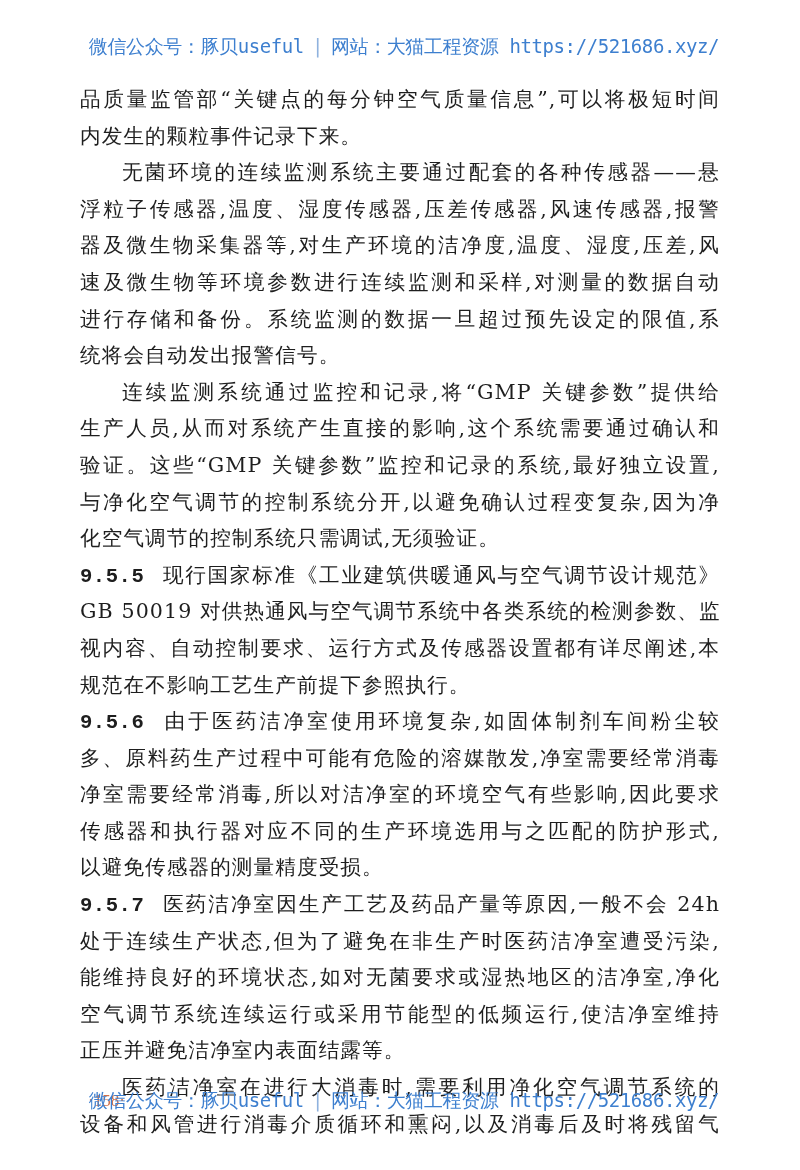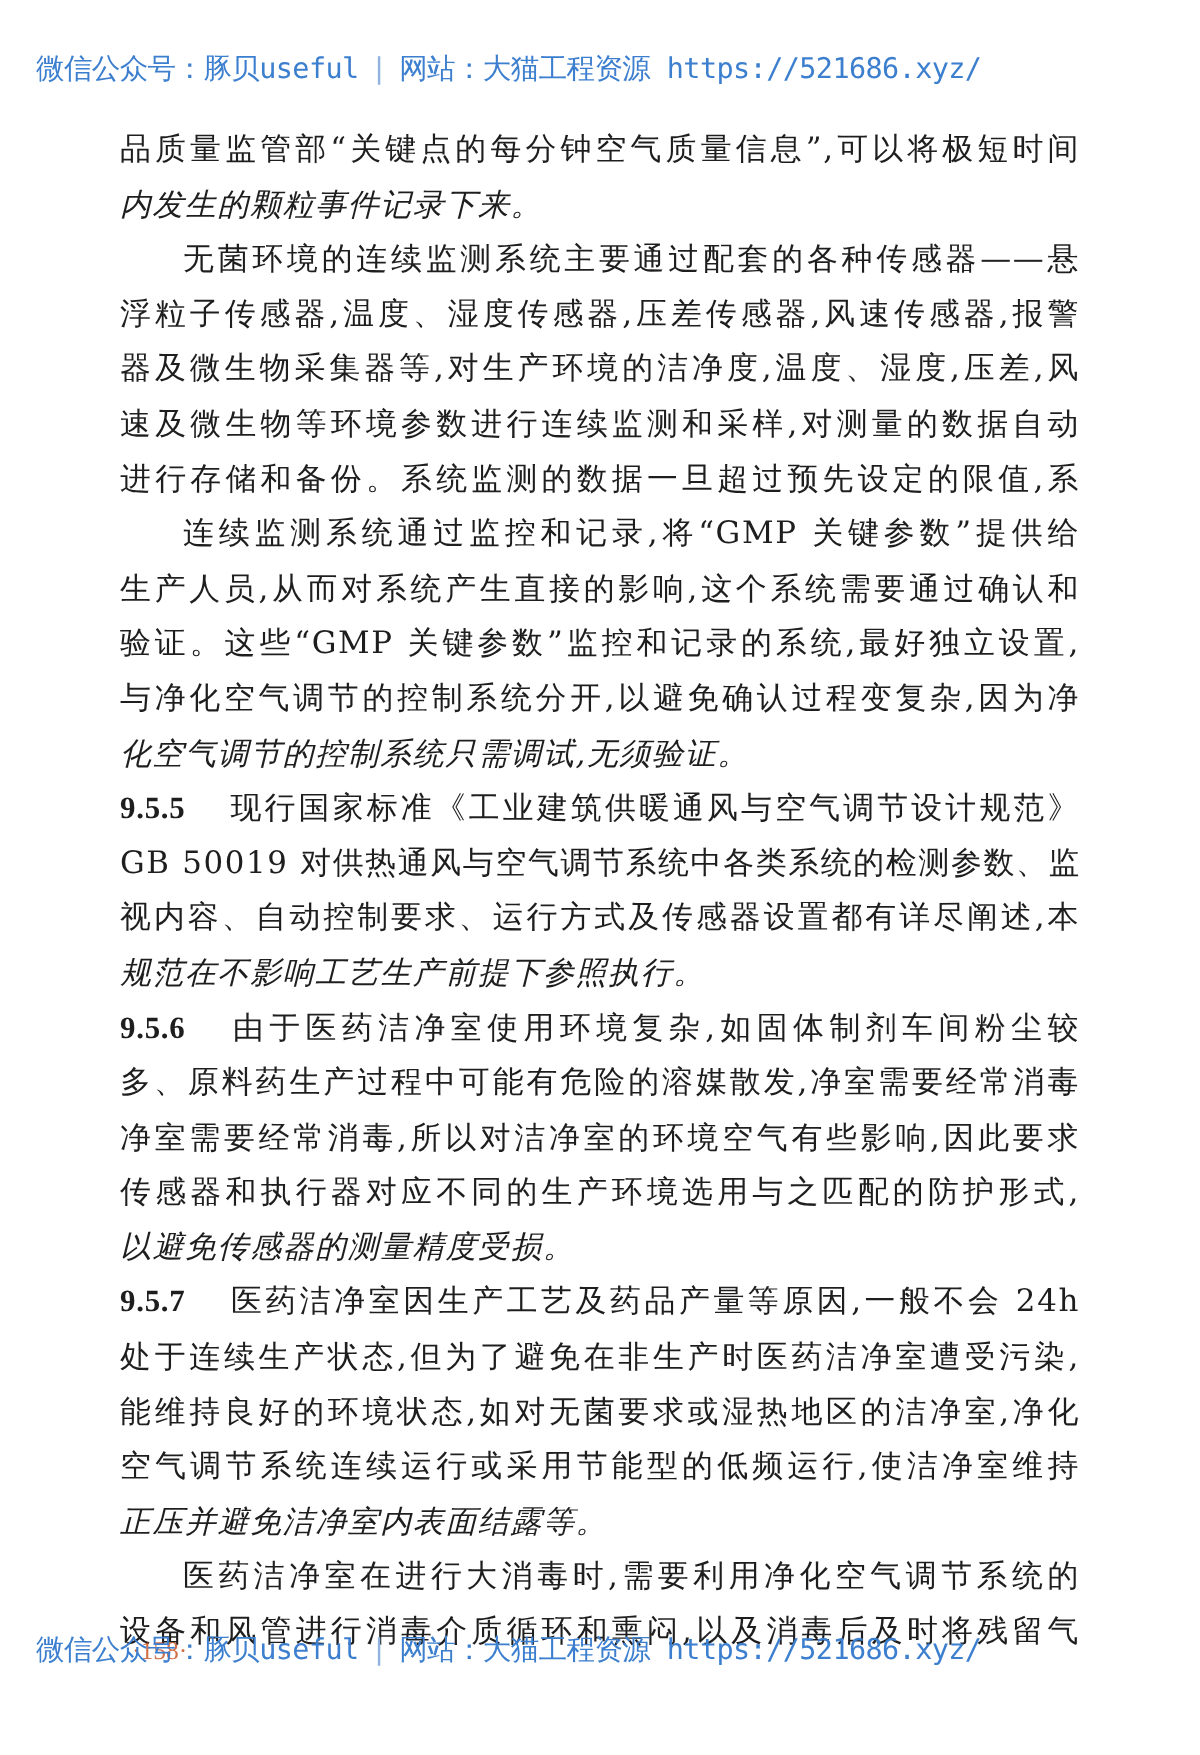--- a/index.html
+++ b/index.html
@@ -18,20 +18,21 @@
   .watermark {
     position: absolute;
     left: 24px;
     width: 760px;
     font-family: "DejaVu Sans Mono", "Liberation Mono", monospace;
     font-size: 19px;
     color: #3d7fcf;
     white-space: nowrap;
     letter-spacing: -0.4px;
     line-height: 24px;
+    text-align: center;
   }
   .watermark.top { top: 34px; }
   .watermark.bottom { top: 1088px; }
   .watermark .sep { margin: 0 8px; color: #8fb2de; }
 
   .page {
     position: absolute;
     left: 80px;
     top: 81px;
     width: 640px;
@@ -39,26 +40,26 @@
   .line {
     height: 36.6px;
     line-height: 36.6px;
     font-size: 20.6px;
     white-space: nowrap;
     letter-spacing: 1.1px;
     text-align: justify;
     text-align-last: justify;
     overflow: hidden;
   }
-  .line.last { text-align-last: left; font-style: italic; }
+  .line.last { text-align-last: left; }
   .line.indent { padding-left: 42px; }
   .clause-no {
     font-weight: bold;
-    font-family: Liberation Serif, serif;
-    margin-right: 29px;
+    font-family: Liberation Mono, monospace;
+    margin-right: 18px;
     letter-spacing: 0.5px;
   }
   .page-number {
     position: absolute;
     left: 88px;
     top: 1091px;
     font-family: "Liberation Serif", serif;
     font-size: 17px;
     color: #c2410c;
     opacity: 0.75;
@@ -77,20 +78,21 @@
     <div class="line">品质量监管部“关键点的每分钟空气质量信息”,可以将极短时间</div>
     <div class="line last">内发生的颗粒事件记录下来。</div>
   </div>
 
   <div>
     <div class="line indent">无菌环境的连续监测系统主要通过配套的各种传感器——悬</div>
     <div class="line">浮粒子传感器,温度、湿度传感器,压差传感器,风速传感器,报警</div>
     <div class="line">器及微生物采集器等,对生产环境的洁净度,温度、湿度,压差,风</div>
     <div class="line">速及微生物等环境参数进行连续监测和采样,对测量的数据自动</div>
     <div class="line">进行存储和备份。系统监测的数据一旦超过预先设定的限值,系</div>
+    <div class="line last">统将会自动发出报警信号。</div>
   </div>
 
   <div>
     <div class="line indent">连续监测系统通过监控和记录,将“GMP 关键参数”提供给</div>
     <div class="line">生产人员,从而对系统产生直接的影响,这个系统需要通过确认和</div>
     <div class="line">验证。这些“GMP 关键参数”监控和记录的系统,最好独立设置,</div>
     <div class="line">与净化空气调节的控制系统分开,以避免确认过程变复杂,因为净</div>
     <div class="line last">化空气调节的控制系统只需调试,无须验证。</div>
   </div>
 

